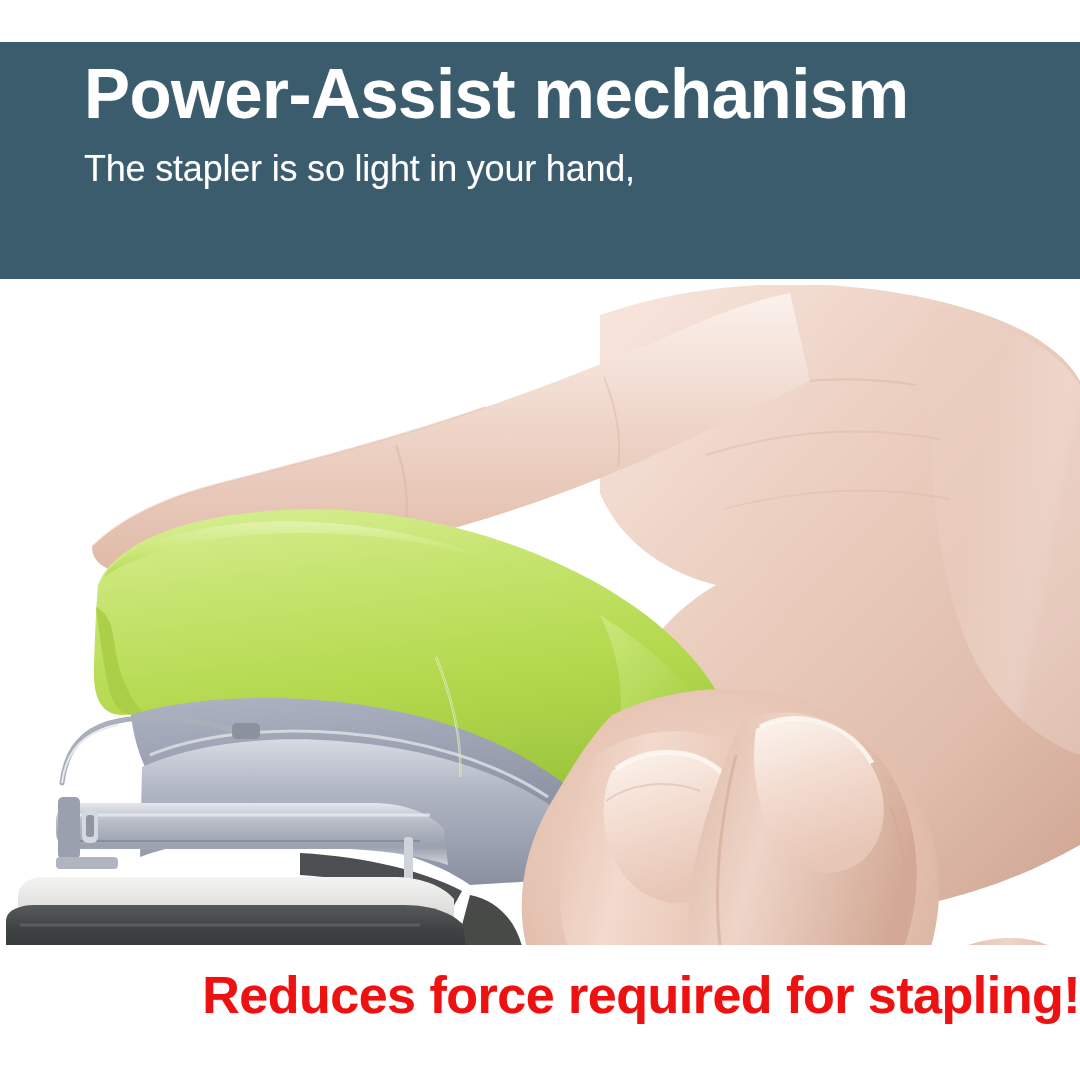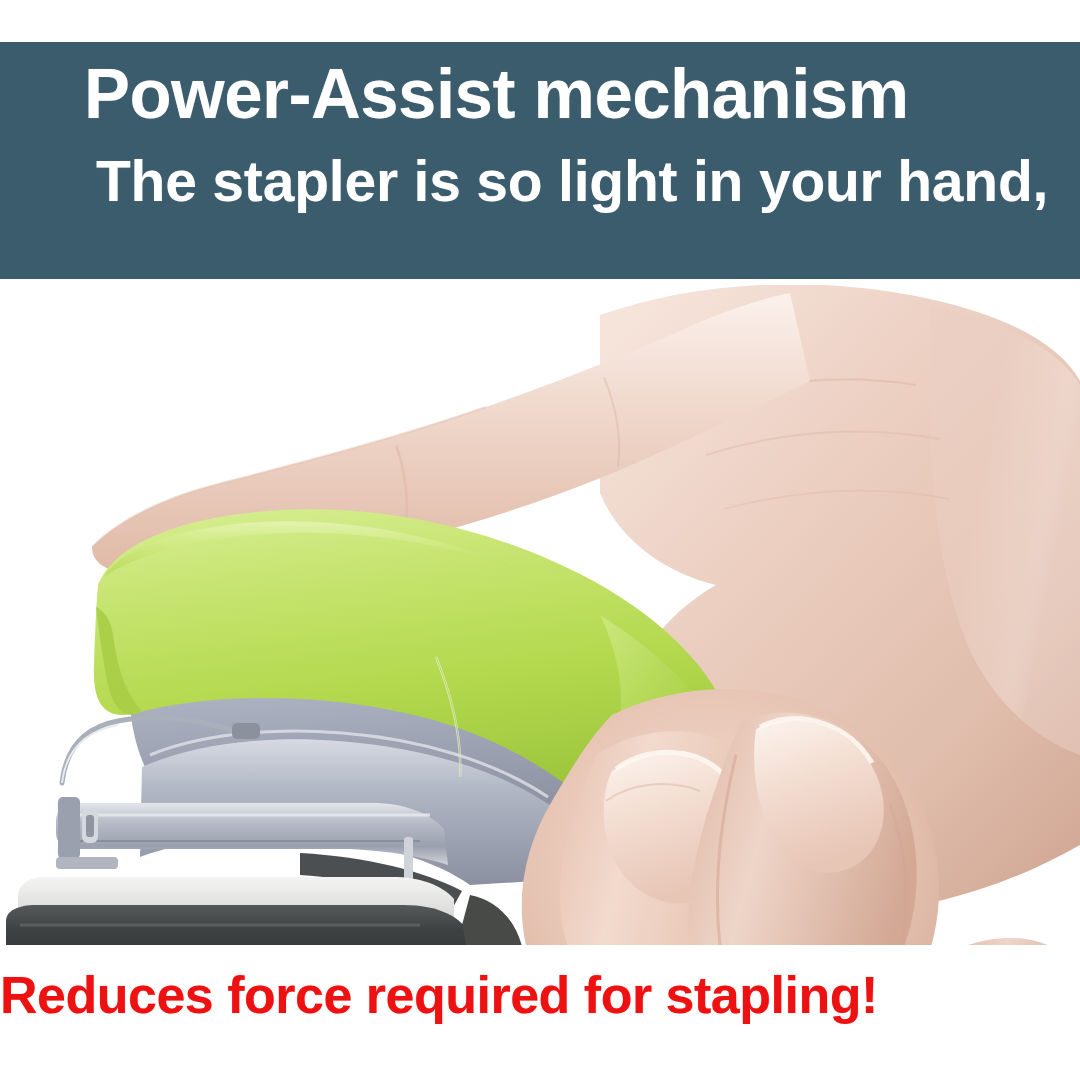--- a/index.html
+++ b/index.html
@@ -41,26 +41,26 @@
     letter-spacing: -0.5px;
     transform: scaleX(0.985);
     transform-origin: left top;
     margin: 0;
     padding-top: 14px;
     white-space: nowrap;
     text-shadow: 0 0 1px rgba(255,255,255,0.35);
   }
   .banner-sub {
     font-family: "Liberation Sans", sans-serif;
-    font-weight: bold;
-    font-size: 57px;
+    font-weight: normal;
+    font-size: 36px;
     line-height: 62px;
     color: #ffffff;
     letter-spacing: -0.2px;
-    margin: 12px;
+    margin: 0;
     padding-top: 6px;
     white-space: nowrap;
     text-shadow: 0 0 1px rgba(255,255,255,0.3);
   }
 
   
   .photo {
     position: absolute;
     left: 0;
     top: 285px;
@@ -70,21 +70,21 @@
     overflow: hidden;
   }
   .photo svg { display: block; }
 
   
   .footer-caption {
     position: absolute;
     left: 0;
     top: 965px;
     width: 1080px;
-    text-align: left;
+    text-align: right;
     font-family: "Liberation Sans", sans-serif;
     font-weight: bold;
     font-size: 52px;
     line-height: 60px;
     color: #ee1111;
     letter-spacing: -0.5px;
     white-space: nowrap;
     text-shadow: 0 0 1px rgba(238,17,17,0.4);
   }
 </style>

